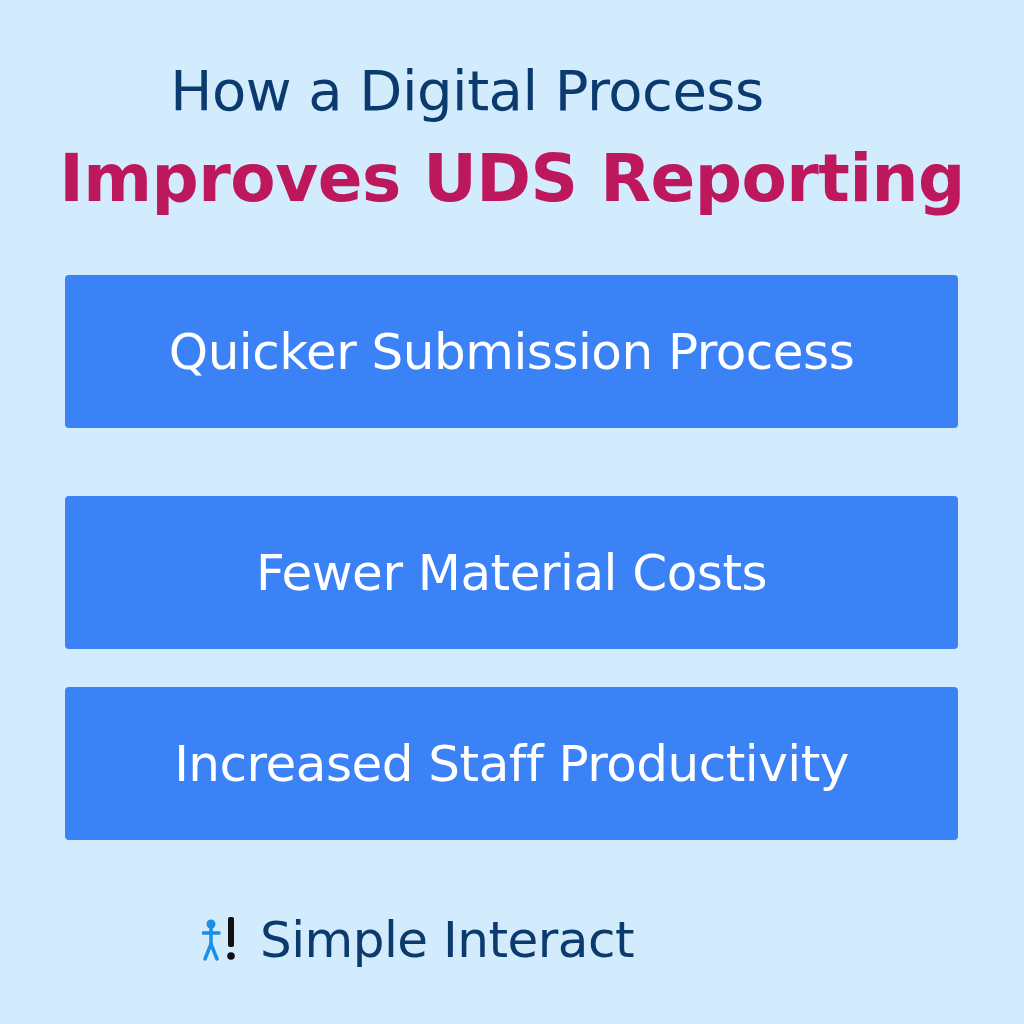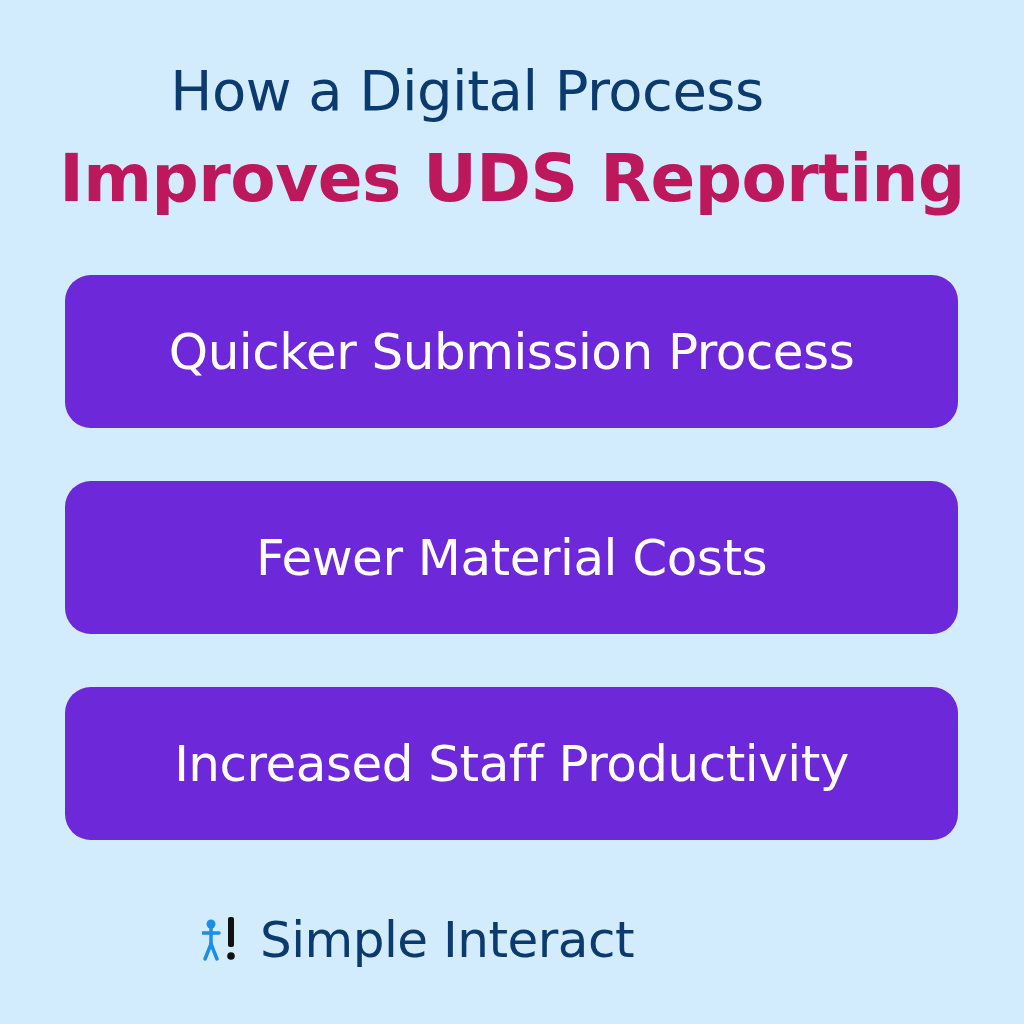--- a/index.html
+++ b/index.html
@@ -22,22 +22,22 @@
     .title-line2 {
       position: absolute; left: 0; top: 140px; width: 1024px;
       text-align: center;
       font-size: 66px; font-weight: bold;
       color: #be185d;
       font-family: "DejaVu Sans", sans-serif;
       letter-spacing: -0.5px;
     }
     .card {
       position: absolute; left: 65px; width: 893px; height: 153px;
-      background: #6d28d9;
-      border-radius: 26px;
+      background: #3b82f6;
+      border-radius: 4px;
       display: flex; align-items: center; justify-content: center;
     }
     .card-label {
       color: #ffffff;
       font-size: 50px;
       font-family: "DejaVu Sans", sans-serif;
       font-weight: normal;
       letter-spacing: -0.5px;
     }
     .footer {
@@ -54,21 +54,21 @@
 </head>
 <body>
 
 <div>
   <div class="title-line1">How a Digital Process</div>
   <div class="title-line2">Improves UDS Reporting</div>
 
   <div class="card" style="top:275px;">
     <span class="card-label">Quicker Submission Process</span>
   </div>
-  <div class="card" style="top:481px;">
+  <div class="card" style="top:496px;">
     <span class="card-label">Fewer Material Costs</span>
   </div>
   <div class="card" style="top:687px;text-align:center;">
     <span class="card-label">Increased Staff Productivity</span>
   </div>
 
   <div class="footer">
     <span class="logo-icon">
       <svg width="44" height="46" viewBox="0 0 44 46">
         <circle cx="9" cy="7" r="4.5" fill="#1a8fe8"></circle>

